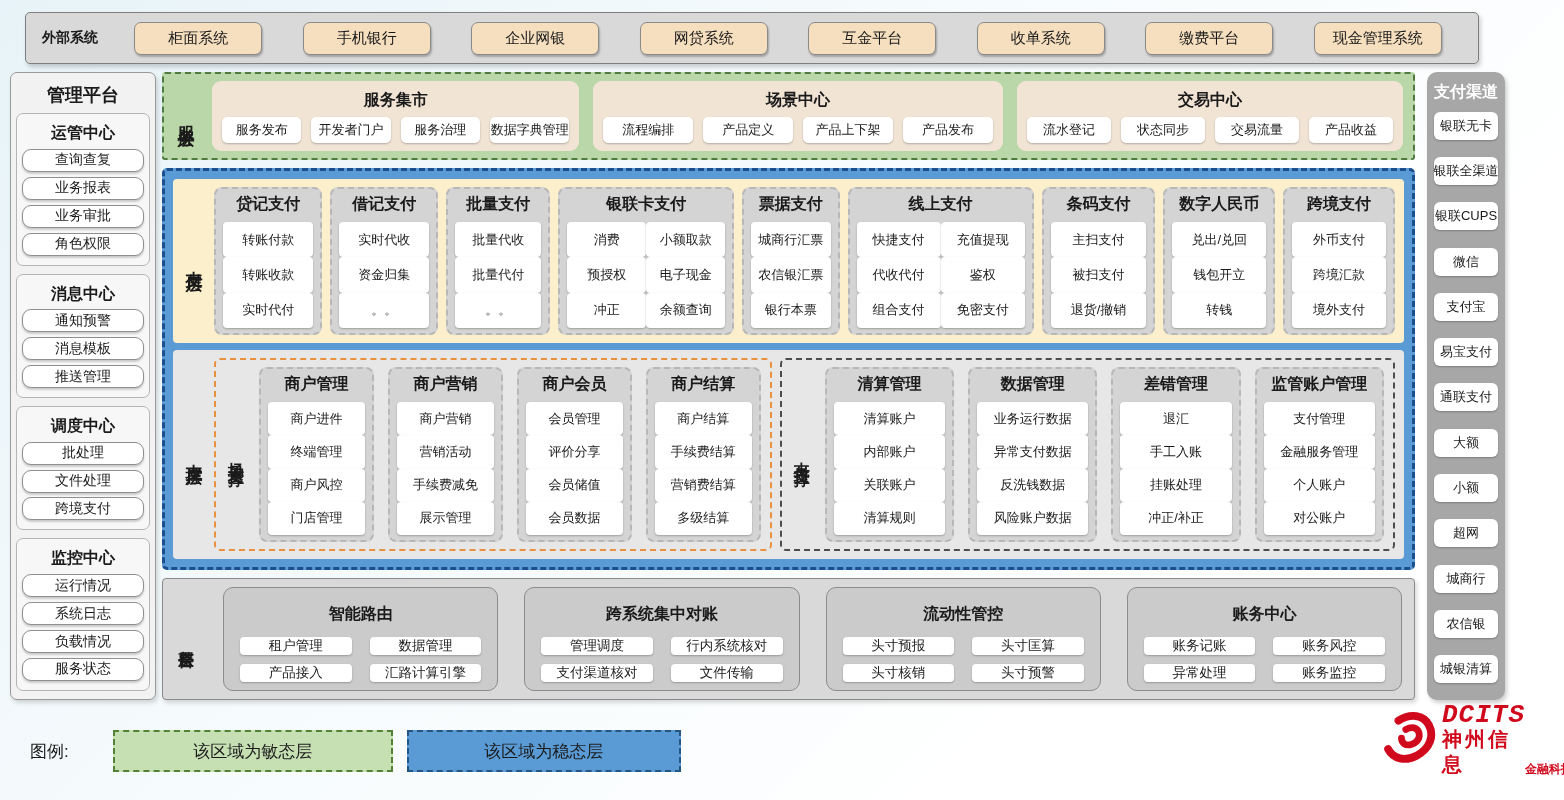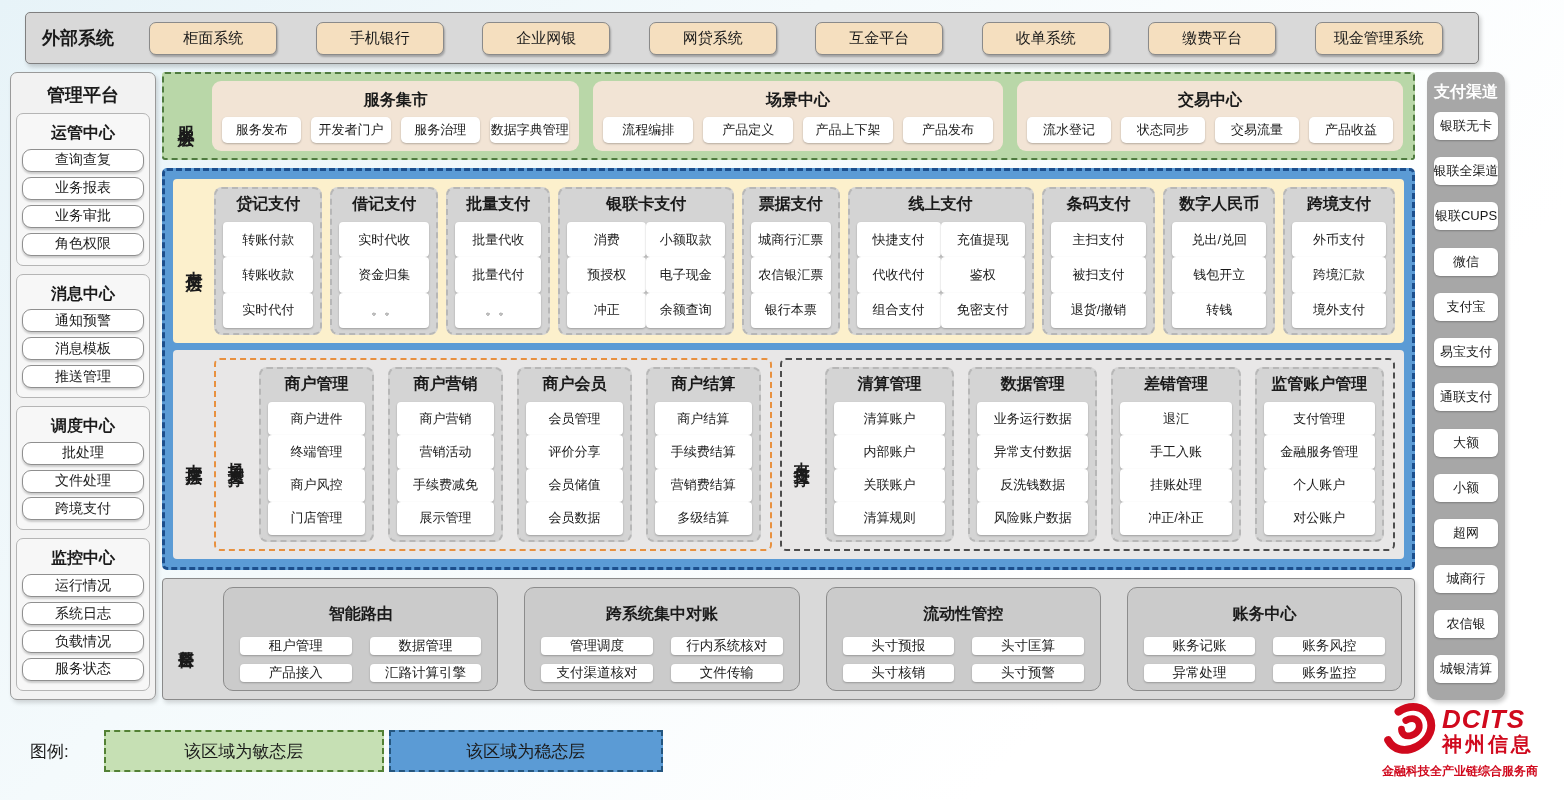--- a/index.html
+++ b/index.html
@@ -10,21 +10,21 @@
     background:linear-gradient(135deg,#e7f3f8 0%,#f4fafc 35%,#ffffff 75%);
     color:#1a1a1a;
   }
   
   .top-row{
     position:absolute; left:25px; top:12px; width:1454px; height:52px;
     background:#d9d9d9; border:1px solid #7f7f7f; border-radius:5px;
     display:flex; align-items:center; padding:0 16px;
     box-shadow:2px 3px 4px rgba(0,0,0,.18);
   }
-  .top-row-label{ font-size:18px; font-weight:700; margin-right:16px; white-space:nowrap;}
+  .top-row-label{ font-size:14px; font-weight:700; margin-right:16px; white-space:nowrap;}
   .top-btn-rail{ flex:1; display:flex; justify-content:space-around; align-items:center;}
   .tan-btn{
     width:128px; height:33px; background:#f5dfbf; border:1px solid #8a8a8a;
     border-radius:7px; display:flex; align-items:center; justify-content:center;
     font-size:15px; box-shadow:1px 2px 2px rgba(0,0,0,.25); cursor:default;
   }
   
   .left-sidebar{
     position:absolute; left:10px; top:72px; width:146px; height:628px;
     background:#f2f2f2; border:1px solid #9a9a9a; border-radius:7px;
@@ -115,31 +115,31 @@
   .right-sidebar{
     position:absolute; left:1427px; top:72px; width:78px; height:628px;
     background:#a7a7a7; border-radius:10px; display:flex; flex-direction:column;
     padding:10px 7px 8px 7px; box-shadow:2px 3px 4px rgba(0,0,0,.2);
   }
   .right-title{ color:#fff; font-weight:700; font-size:16px; text-align:center;}
   .channel-list{ flex:1; display:flex; flex-direction:column; justify-content:space-around;}
   .chan-btn{ height:28px; border-radius:6px; font-size:13px;}
   
   .legend-row{
-    position:absolute; left:30px; top:730px; display:flex; align-items:center; gap:5px;
+    position:absolute; left:30px; top:730px; display:flex; align-items:center; gap:14px;
   }
   .legend-label{ font-size:17px; font-weight:400; margin-right:30px;}
   .legend-box{ height:42px; display:flex; align-items:center; justify-content:center;
     font-size:17px; font-weight:400;}
   .legend-agile{ width:280px; background:#c6e0b4; border:2px dashed #538135;}
   .legend-stable{ width:274px; background:#5b9bd5; border:2px dashed #24567f;}
   
   .logo{
     position:absolute; right:6px; top:702px; width:176px;
-    display:flex; flex-direction:column; align-items:flex-start;
+    display:flex; flex-direction:row; align-items:flex-end;font-family:Liberation Mono, monospace;
   }
   .logo-top{ display:flex; align-items:center; gap:6px;}
   .logo-text{ display:flex; flex-direction:column; align-items:flex-start;}
   .logo-name{ color:#d0091d; font-size:26px; font-weight:700; font-style:italic; letter-spacing:1px; line-height:1;}
   .logo-company{ color:#d0091d; font-size:20px; font-weight:700; letter-spacing:3px; line-height:1.25;}
   .logo-tagline{ color:#d0091d; font-size:12px; font-weight:700; white-space:nowrap; margin-top:3px;}
 </style>
 </head>
 <body>
 

